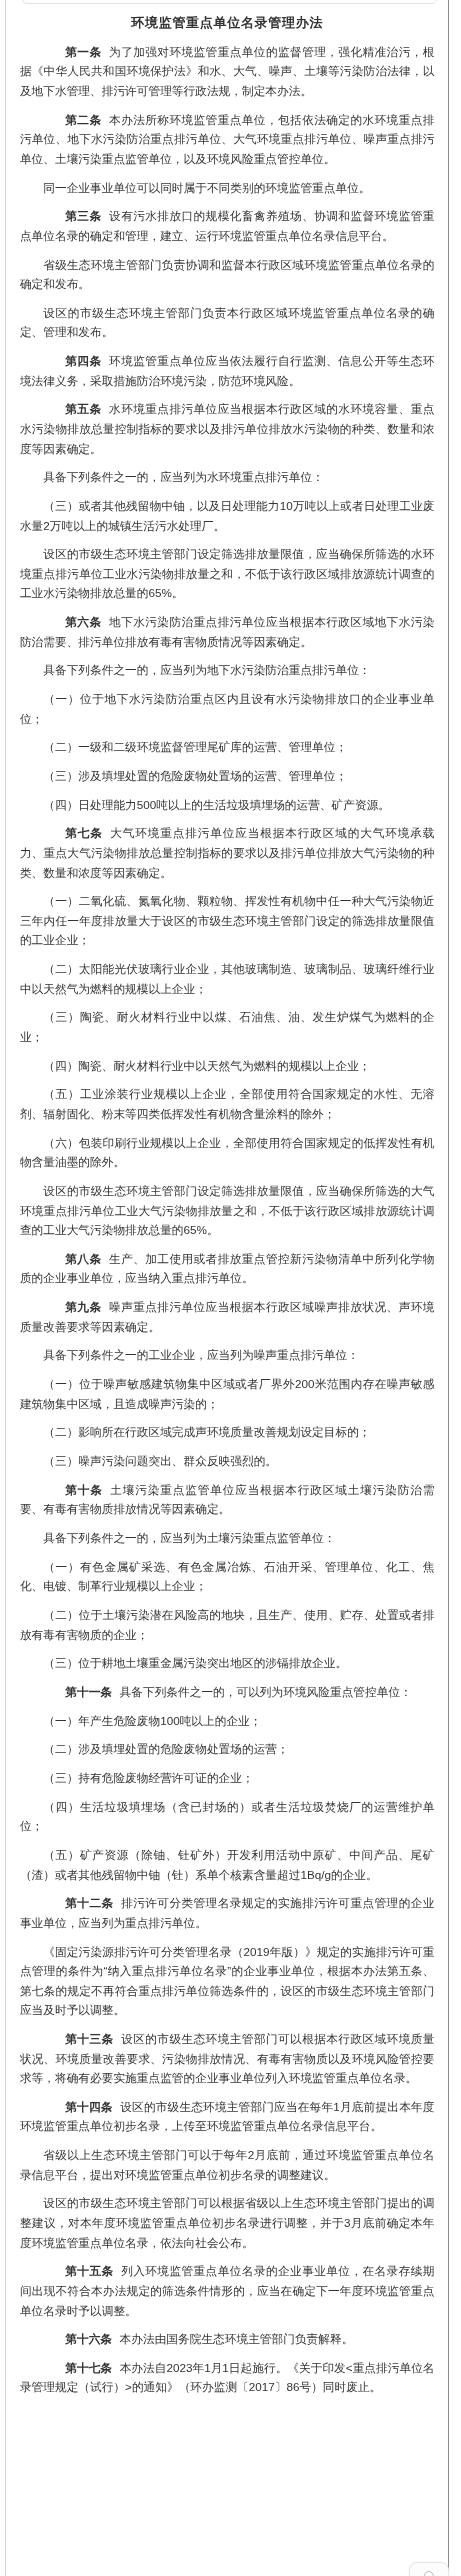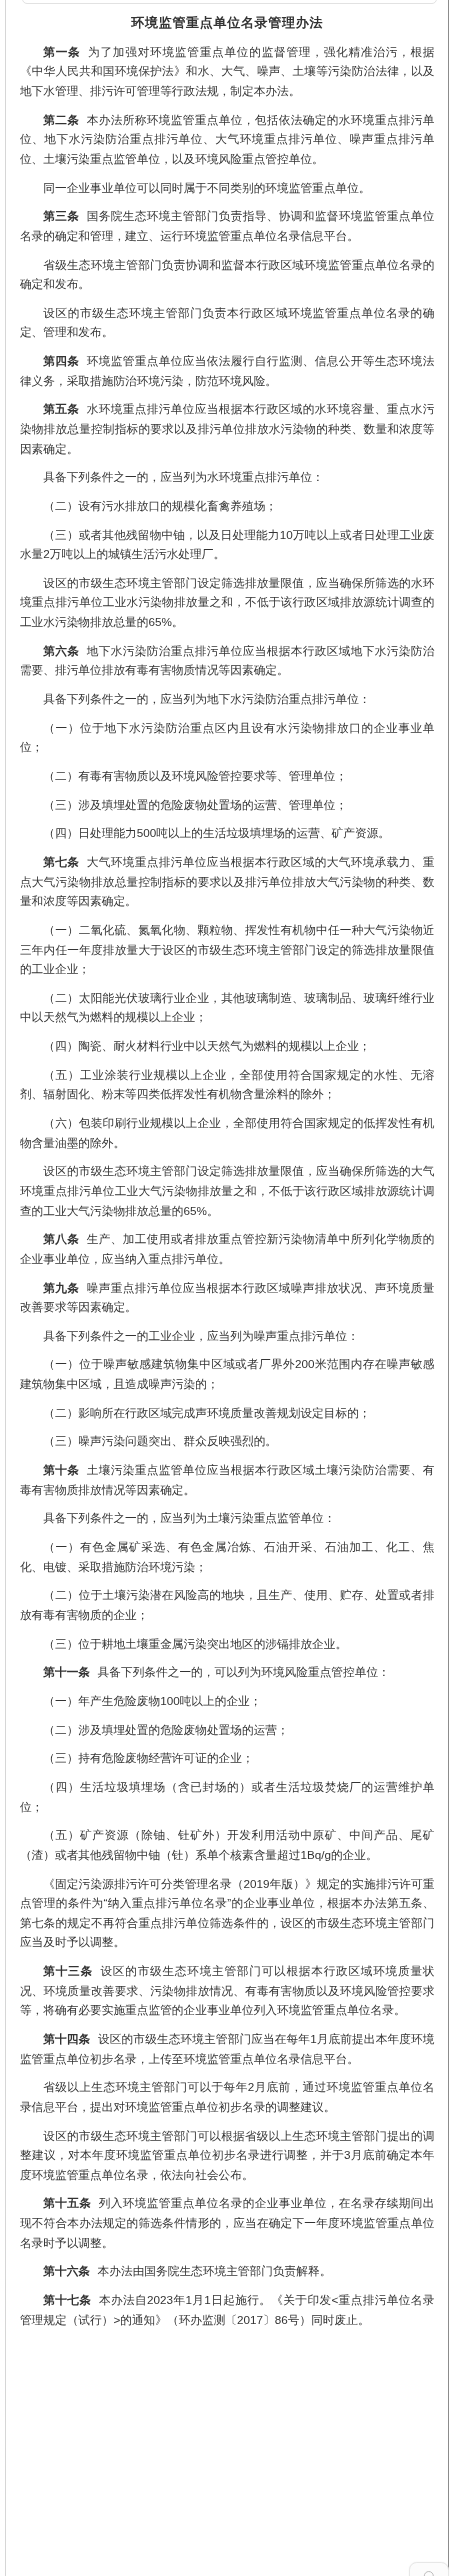--- a/index.html
+++ b/index.html
@@ -51,20 +51,21 @@
     line-height: 19.6px;
     color: #333333;
     text-indent: 2em;
     text-align: justify;
     margin: 9.1px 0;
   }
   .doc-body p b.art-num {
     font-weight: bold;
     color: #333333;
     margin-right: 0.65em;
+    margin-left: 22px;
   }
   .doc-body p b.art-num:empty { display: none; }
   .float-btn {
     position: absolute;
     left: 409px;
     top: 2562px;
     width: 40px;
     height: 22px;
     background: #fcfcfc;
     border: 0.7px solid #e7e7e7;
@@ -91,59 +92,59 @@
   <div class="top-remnant"></div>
   <div class="article">
     <h1 class="doc-title">环境监管重点单位名录管理办法</h1>
     <div class="doc-body" id="doc-body">
   <p><b class="art-num">第一条</b><span>为了加强对环境监管重点单位的监督管理，强化精准治污，根据《中华人民共和国环境保护法》和水、大气、噪声、土壤等污染防治法律，以及地下水管理、排污许可管理等行政法规，制定本办法。</span></p>
 
   <p><b class="art-num">第二条</b><span>本办法所称环境监管重点单位，包括依法确定的水环境重点排污单位、地下水污染防治重点排污单位、大气环境重点排污单位、噪声重点排污单位、土壤污染重点监管单位，以及环境风险重点管控单位。</span></p>
 
   <p><span>同一企业事业单位可以同时属于不同类别的环境监管重点单位。</span></p>
 
-  <p><b class="art-num">第三条</b><span>国务院生态环境主管部门负责指导、协调和监督环境监管重点单位名录的确定和管理，建立、运行环境监管重点单位名录信息平台。</span></p>
+  <p><b class="art-num">第三条</b><span>设有污水排放口的规模化畜禽养殖场、协调和监督环境监管重点单位名录的确定和管理，建立、运行环境监管重点单位名录信息平台。</span></p>
 
   <p><span>省级生态环境主管部门负责协调和监督本行政区域环境监管重点单位名录的确定和发布。</span></p>
 
   <p><span>设区的市级生态环境主管部门负责本行政区域环境监管重点单位名录的确定、管理和发布。</span></p>
 
   <p><b class="art-num">第四条</b><span>环境监管重点单位应当依法履行自行监测、信息公开等生态环境法律义务，采取措施防治环境污染，防范环境风险。</span></p>
 
 
   <p><b class="art-num">第五条</b><span>水环境重点排污单位应当根据本行政区域的水环境容量、重点水污染物排放总量控制指标的要求以及排污单位排放水污染物的种类、数量和浓度等因素确定。</span></p>
 
   <p><span>具备下列条件之一的，应当列为水环境重点排污单位：</span></p>
 
 
-  <p><span>（二）设有污水排放口的规模化畜禽养殖场；</span></p>
 
   <p><span>（三）或者其他残留物中铀，以及日处理能力10万吨以上或者日处理工业废水量2万吨以上的城镇生活污水处理厂。</span></p>
 
   <p><span>设区的市级生态环境主管部门设定筛选排放量限值，应当确保所筛选的水环境重点排污单位工业水污染物排放量之和，不低于该行政区域排放源统计调查的工业水污染物排放总量的65%。</span></p>
 
   <p><b class="art-num">第六条</b><span>地下水污染防治重点排污单位应当根据本行政区域地下水污染防治需要、排污单位排放有毒有害物质情况等因素确定。</span></p>
 
   <p><span>具备下列条件之一的，应当列为地下水污染防治重点排污单位：</span></p>
 
   <p><span>（一）位于地下水污染防治重点区内且设有水污染物排放口的企业事业单位；</span></p>
 
-  <p><span>（二）有毒有害物质以及环境风险管控要求等、管理单位；</span></p>
+  <p><span>（二）一级和二级环境监督管理尾矿库的运营、管理单位；</span></p>
 
   <p><span>（三）涉及填埋处置的危险废物处置场的运营、管理单位；</span></p>
 
   <p><span>（四）日处理能力500吨以上的生活垃圾填埋场的运营、矿产资源。</span></p>
 
   <p><b class="art-num">第七条</b><span>大气环境重点排污单位应当根据本行政区域的大气环境承载力、重点大气污染物排放总量控制指标的要求以及排污单位排放大气污染物的种类、数量和浓度等因素确定。</span></p>
 
 
   <p><span>（一）二氧化硫、氮氧化物、颗粒物、挥发性有机物中任一种大气污染物近三年内任一年度排放量大于设区的市级生态环境主管部门设定的筛选排放量限值的工业企业；</span></p>
 
   <p><span>（二）太阳能光伏玻璃行业企业，其他玻璃制造、玻璃制品、玻璃纤维行业中以天然气为燃料的规模以上企业；</span></p>
 
+  <p><span>（三）陶瓷、耐火材料行业中以煤、石油焦、油、发生炉煤气为燃料的企业；</span></p>
 
   <p><span>（四）陶瓷、耐火材料行业中以天然气为燃料的规模以上企业；</span></p>
 
   <p><span>（五）工业涂装行业规模以上企业，全部使用符合国家规定的水性、无溶剂、辐射固化、粉末等四类低挥发性有机物含量涂料的除外；</span></p>
 
   <p><span>（六）包装印刷行业规模以上企业，全部使用符合国家规定的低挥发性有机物含量油墨的除外。</span></p>
 
   <p><span>设区的市级生态环境主管部门设定筛选排放量限值，应当确保所筛选的大气环境重点排污单位工业大气污染物排放量之和，不低于该行政区域排放源统计调查的工业大气污染物排放总量的65%。</span></p>
 
   <p><b class="art-num">第八条</b><span>生产、加工使用或者排放重点管控新污染物清单中所列化学物质的企业事业单位，应当纳入重点排污单位。</span></p>
@@ -155,38 +156,39 @@
   <p><span>（一）位于噪声敏感建筑物集中区域或者厂界外200米范围内存在噪声敏感建筑物集中区域，且造成噪声污染的；</span></p>
 
   <p><span>（二）影响所在行政区域完成声环境质量改善规划设定目标的；</span></p>
 
   <p><span>（三）噪声污染问题突出、群众反映强烈的。</span></p>
 
   <p><b class="art-num">第十条</b><span>土壤污染重点监管单位应当根据本行政区域土壤污染防治需要、有毒有害物质排放情况等因素确定。</span></p>
 
   <p><span>具备下列条件之一的，应当列为土壤污染重点监管单位：</span></p>
 
-  <p><span>（一）有色金属矿采选、有色金属冶炼、石油开采、石油加工、化工、焦化、电镀、采取措施防治环境污染；</span></p>
+  <p><span>（一）有色金属矿采选、有色金属冶炼、石油开采、管理单位、化工、焦化、电镀、制革行业规模以上企业；</span></p>
 
   <p><span>（二）位于土壤污染潜在风险高的地块，且生产、使用、贮存、处置或者排放有毒有害物质的企业；</span></p>
 
   <p><span>（三）位于耕地土壤重金属污染突出地区的涉镉排放企业。</span></p>
 
   <p><b class="art-num">第十一条</b><span>具备下列条件之一的，可以列为环境风险重点管控单位：</span></p>
 
   <p><span>（一）年产生危险废物100吨以上的企业；</span></p>
 
   <p><span>（二）涉及填埋处置的危险废物处置场的运营；</span></p>
 
   <p><span>（三）持有危险废物经营许可证的企业；</span></p>
 
   <p><span>（四）生活垃圾填埋场（含已封场的）或者生活垃圾焚烧厂的运营维护单位；</span></p>
 
   <p><span>（五）矿产资源（除铀、钍矿外）开发利用活动中原矿、中间产品、尾矿（渣）或者其他残留物中铀（钍）系单个核素含量超过1Bq/g的企业。</span></p>
 
+  <p><b class="art-num">第十二条</b><span>排污许可分类管理名录规定的实施排污许可重点管理的企业事业单位，应当列为重点排污单位。</span></p>
 
   <p><span>《固定污染源排污许可分类管理名录（2019年版）》规定的实施排污许可重点管理的条件为“纳入重点排污单位名录”的企业事业单位，根据本办法第五条、第七条的规定不再符合重点排污单位筛选条件的，设区的市级生态环境主管部门应当及时予以调整。</span></p>
 
   <p><b class="art-num">第十三条</b><span>设区的市级生态环境主管部门可以根据本行政区域环境质量状况、环境质量改善要求、污染物排放情况、有毒有害物质以及环境风险管控要求等，将确有必要实施重点监管的企业事业单位列入环境监管重点单位名录。</span></p>
 
   <p><b class="art-num">第十四条</b><span>设区的市级生态环境主管部门应当在每年1月底前提出本年度环境监管重点单位初步名录，上传至环境监管重点单位名录信息平台。</span></p>
 
   <p><span>省级以上生态环境主管部门可以于每年2月底前，通过环境监管重点单位名录信息平台，提出对环境监管重点单位初步名录的调整建议。</span></p>
 
   <p><span>设区的市级生态环境主管部门可以根据省级以上生态环境主管部门提出的调整建议，对本年度环境监管重点单位初步名录进行调整，并于3月底前确定本年度环境监管重点单位名录，依法向社会公布。</span></p>

